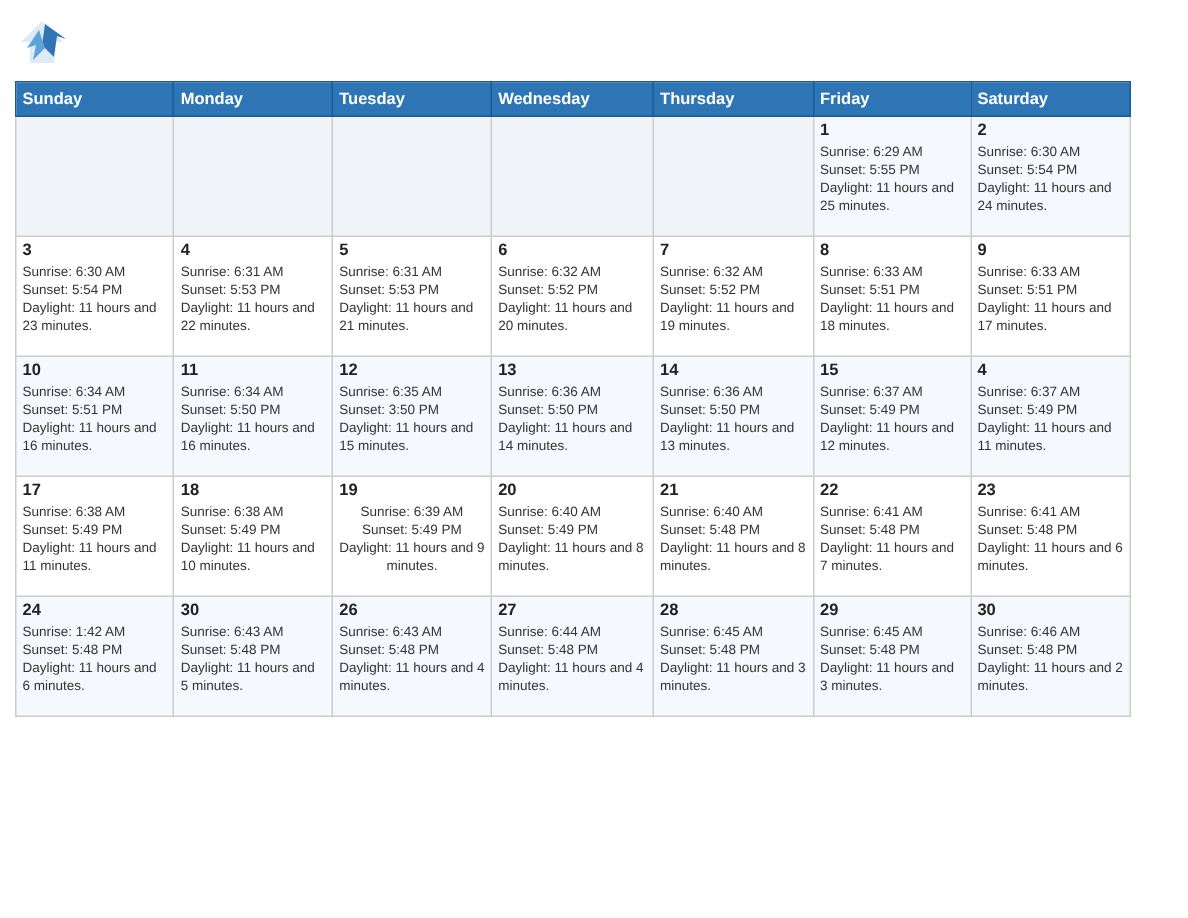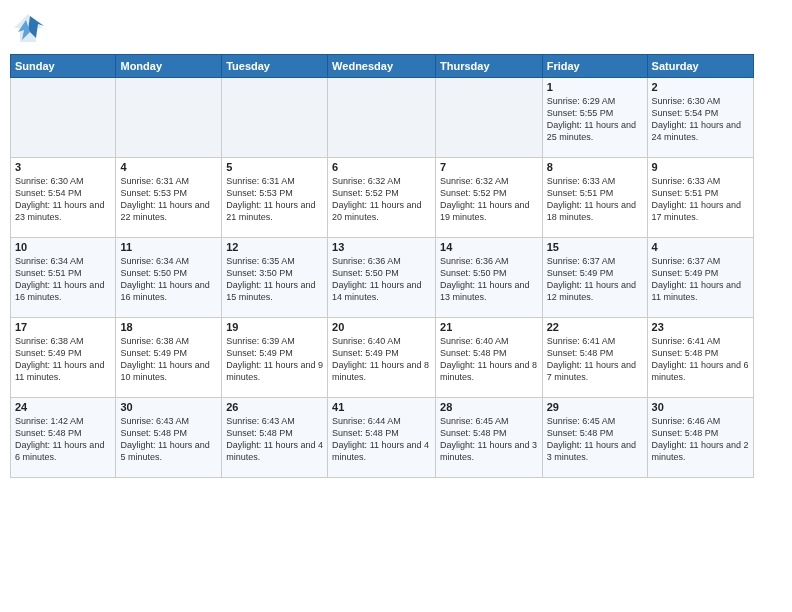--- a/index.html
+++ b/index.html
@@ -201,21 +201,21 @@
 Daylight: 11 hours and 11 minutes.</div>
           </td>
           <td>
             <div class="day-num">18</div>
             <div class="day-info" style="white-space: pre-line;">Sunrise: 6:38 AM
 Sunset: 5:49 PM
 Daylight: 11 hours and 10 minutes.</div>
           </td>
           <td>
             <div class="day-num">19</div>
-            <div class="day-info" style="white-space: pre-line;">Sunrise: 6:39 AM
+            <div class="day-info" style="white-space: pre-line; text-align: center;">Sunrise: 6:39 AM
 Sunset: 5:49 PM
 Daylight: 11 hours and 9 minutes.</div>
           </td>
           <td>
             <div class="day-num">20</div>
             <div class="day-info" style="white-space: pre-line;">Sunrise: 6:40 AM
 Sunset: 5:49 PM
 Daylight: 11 hours and 8 minutes.</div>
           </td>
           <td>
@@ -250,21 +250,21 @@
 Sunset: 5:48 PM
 Daylight: 11 hours and 5 minutes.</div>
           </td>
           <td>
             <div class="day-num">26</div>
             <div class="day-info" style="white-space: pre-line;">Sunrise: 6:43 AM
 Sunset: 5:48 PM
 Daylight: 11 hours and 4 minutes.</div>
           </td>
           <td>
-            <div class="day-num">41</div>
+            <div class="day-num">27</div>
             <div class="day-info" style="white-space: pre-line;">Sunrise: 6:44 AM
 Sunset: 5:48 PM
 Daylight: 11 hours and 4 minutes.</div>
           </td>
           <td>
             <div class="day-num">28</div>
             <div class="day-info" style="white-space: pre-line;">Sunrise: 6:45 AM
 Sunset: 5:48 PM
 Daylight: 11 hours and 3 minutes.</div>
           </td>

